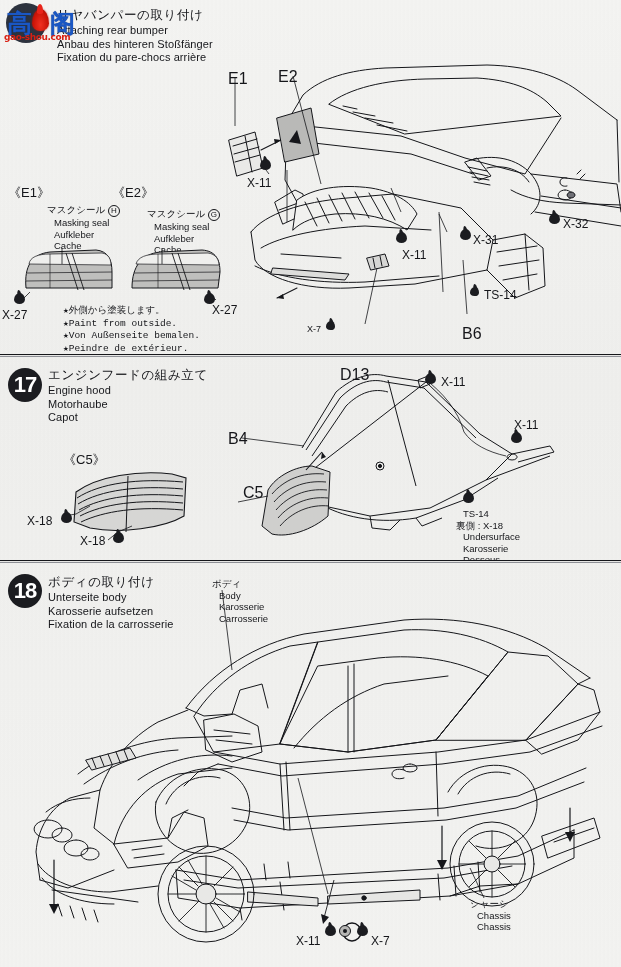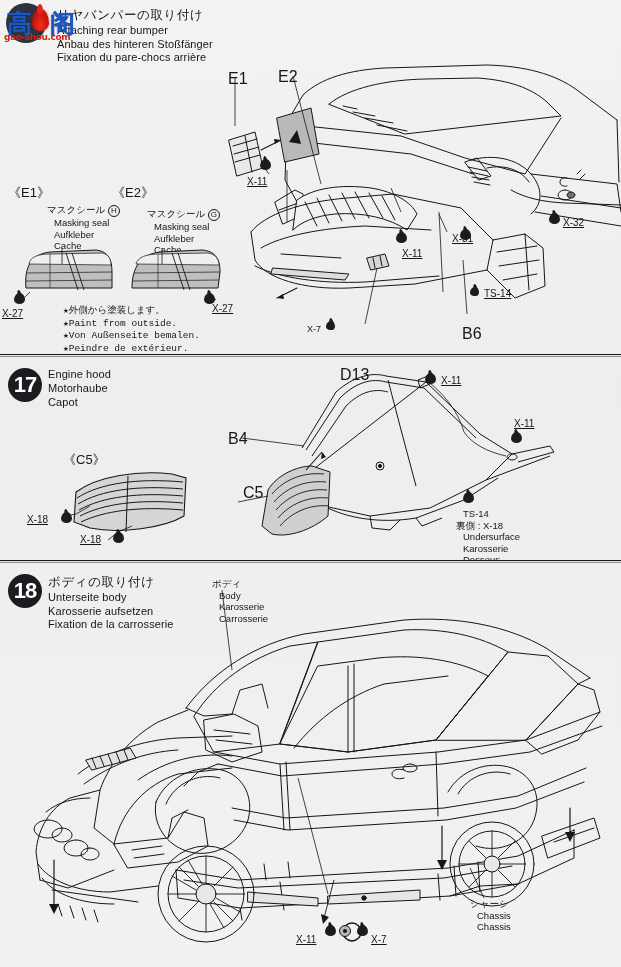--- a/index.html
+++ b/index.html
@@ -61,21 +61,21 @@
   .callout-block .fr { font-size: 9.5px; margin-left: 7px; }
 
   
   .lbl {
     position: absolute;
     color: #15161a;
     white-space: nowrap;
     font-family: "Liberation Sans", sans-serif;
   }
   .lbl.big   { font-size: 16px; }
-  .lbl.small { font-size: 10px; text-decoration: underline; }
+  .lbl.small { font-size: 12px; }
   .lbl.tiny  { font-size: 9px; }
 
   
   .drop {
     position: absolute;
     width: 11px; height: 11px;
     background: #1b1c20;
     border-radius: 52% 48% 50% 50% / 62% 60% 40% 38%;
   }
   .drop::before {
@@ -259,21 +259,21 @@
     </svg>
   </div>
 
   <div class="lbl big" style="left:228px; top:70px;">E1</div>
   <div class="lbl big" style="left:278px; top:68px;">E2</div>
   <div class="drop" style="left:260px; top:159px;"></div>
   <div class="lbl small" style="left:247px; top:176px;">X-11</div>
   <div class="drop" style="left:396px; top:232px;"></div>
   <div class="lbl small" style="left:402px; top:248px;">X-11</div>
   <div class="drop" style="left:460px; top:229px;"></div>
-  <div class="lbl small" style="left:452px; top:233px;">X-31</div>
+  <div class="lbl small" style="left:473px; top:233px;">X-31</div>
   <div class="drop" style="left:549px; top:213px;"></div>
   <div class="lbl small" style="left:563px; top:217px;">X-32</div>
   <div class="drop sm" style="left:470px; top:287px;"></div>
   <div class="lbl small" style="left:484px; top:288px;">TS-14</div>
   <div class="drop sm" style="left:326px; top:321px;"></div>
   <div class="lbl tiny" style="left:307px; top:324px;">X-7</div>
   <div class="lbl big" style="left:340px; top:318px;margin-top:48px;">D13</div>
   <div class="lbl big" style="left:462px; top:325px;">B6</div>
 
   <div class="bracket" style="left:8px; top:184px;">《E1》</div>
@@ -341,20 +341,21 @@
     <div>★外側から塗装します。</div>
     <div>★Paint from outside.</div>
     <div>★Von Außenseite bemalen.</div>
     <div>★Peindre de extérieur.</div>
   </div>
 
   <div class="divider" style="top:354px;"></div>
 
   <div class="step-circle" style="left:8px; top:368px;">17</div>
   <div class="heading" style="left:48px; top:368px;">
+    <div class="jp">エンジンフードの組み立て</div>
     <div class="en">Engine hood</div>
     <div class="de">Motorhaube</div>
     <div class="fr">Capot</div>
   </div>
 
   <div class="bracket" style="left:63px; top:451px;">《C5》</div>
 
   <div class="art" style="left:68px; top:470px;">
     <svg width="122" height="68" viewBox="0 0 122 68">
       <path d="M8,22 C30,6 70,0 104,4 L118,8 L116,46 C96,58 52,64 22,58 L6,52 Z" fill="#d6d6d4" stroke="#15161a" stroke-width="1.1"></path>

